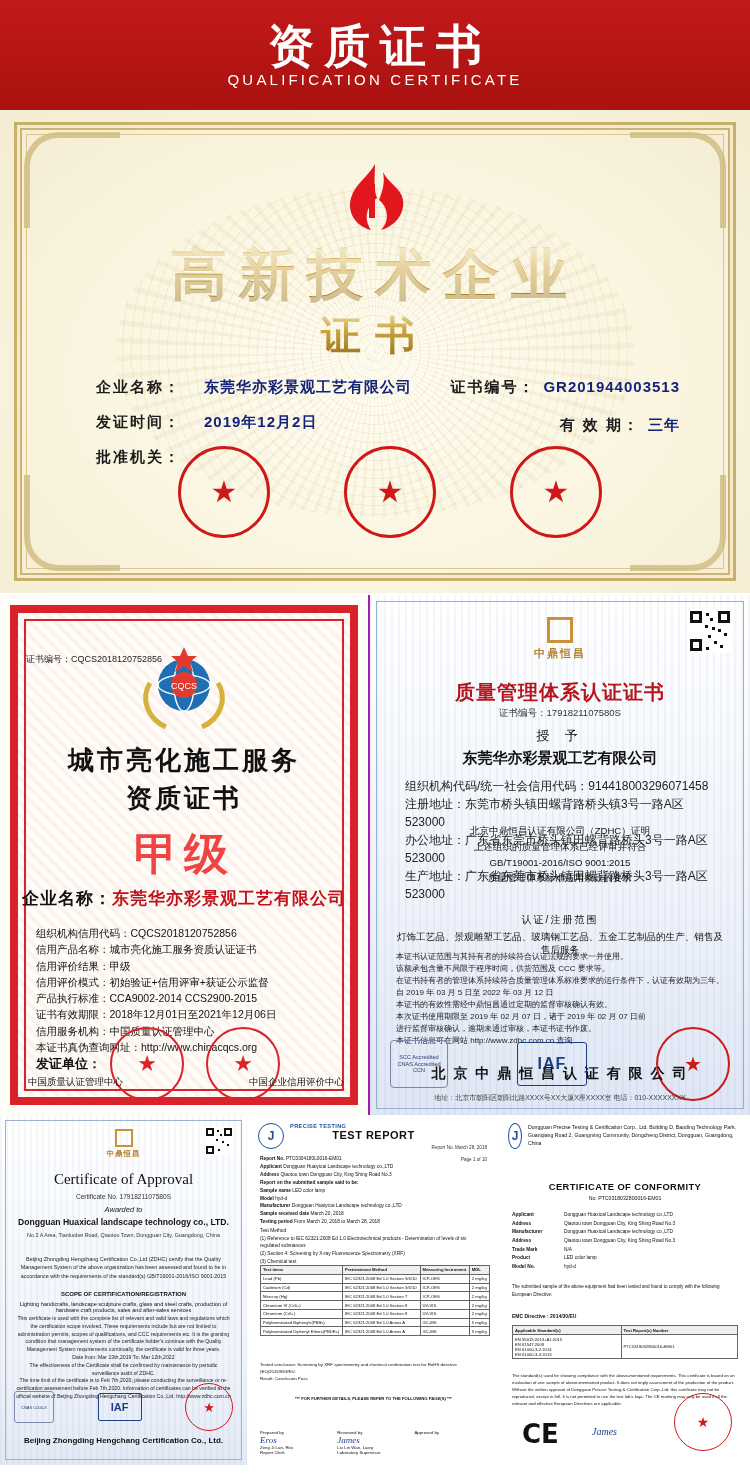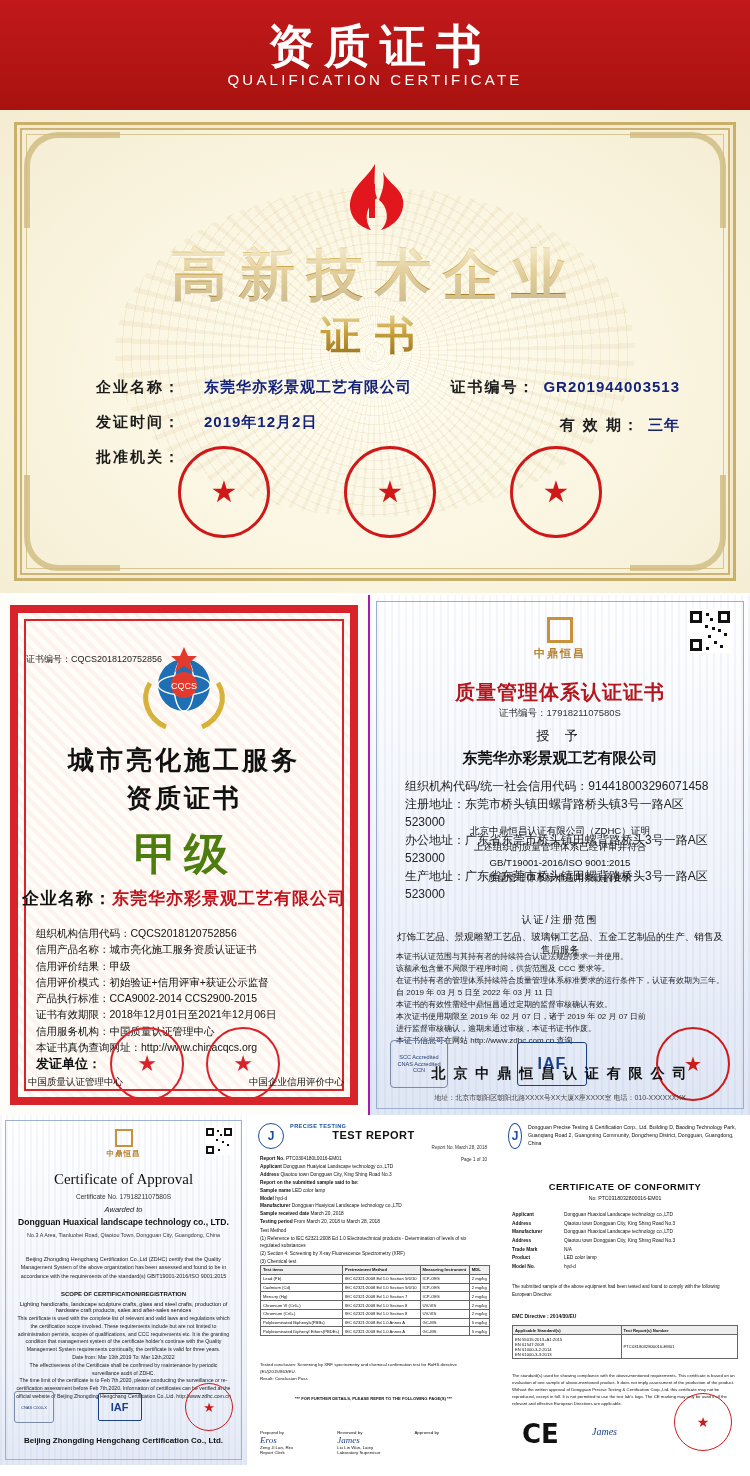--- a/index.html
+++ b/index.html
@@ -128,21 +128,21 @@
   .c2-corner.br{right:14px;bottom:14px;border-left:none;border-top:none;}
   .c2-no { position:absolute; left:26px; top:58px; font-size:9px; color:#222; }
   .c2-emblem { position:absolute; left:50%; top:48px; transform:translateX(-50%); width:104px; height:96px;}
   .c2-t1 { position:absolute; left:0; right:0; top:148px; text-align:center;
            font-size:26px; font-weight:bold; letter-spacing:3px; color:#111;
            font-family:"DejaVu Sans","Liberation Sans",sans-serif;}
   .c2-t2 { position:absolute; left:0; right:0; top:186px; text-align:center;
            font-size:26px; font-weight:bold; letter-spacing:3px; color:#111;
            font-family:"DejaVu Sans","Liberation Sans",sans-serif;}
   .c2-grade { position:absolute; left:0; right:0; top:230px; text-align:center;
-           font-size:44px; font-weight:bold; letter-spacing:6px; color:#4d7c0f;
+           font-size:44px; font-weight:bold; letter-spacing:6px; color:#ef4444;
            font-family:"DejaVu Sans","Liberation Sans",sans-serif;}
   .c2-name { position:absolute; left:0; right:0; top:292px; text-align:center;
            font-size:17px; font-weight:bold; color:#111; letter-spacing:1px;
            font-family:"DejaVu Sans","Liberation Sans",sans-serif;}
   .c2-name b { color:#c1121c; }
   .c2-lines { position:absolute; left:36px; top:330px; right:30px; font-size:10.5px; line-height:1.55; color:#111;}
   .c2-issue { position:absolute; left:36px; top:460px; font-size:13px; font-weight:bold; color:#111;}
   .c2-stamps { position:absolute; left:110px; top:432px; display:flex; gap:22px;}
   .c2-stamp { width:74px; height:74px; border-radius:50%; border:2.5px solid #d9232a; position:relative;
               display:flex;align-items:center;justify-content:center;color:#d9232a;}
@@ -431,21 +431,21 @@
         <div>质量管理体系标准适用条款的要求</div>
       </div>
 
       <div class="c3-scope-h">认证/注册范围</div>
       <div class="c3-scope">灯饰工艺品、景观雕塑工艺品、玻璃钢工艺品、五金工艺制品的生产、销售及售后服务</div>
 
       <div class="c3-fine">
         <div>本证书认证范围与其持有者的持续符合认证法规的要求一并使用。</div>
         <div>该额承包含量不局限于程序时间，供货范围及 CCC 要求等。</div>
         <div>在证书持有者的管理体系持续符合质量管理体系标准要求的运行条件下，认证有效期为三年。</div>
-        <div>自 2019 年 03 月 5 日至 2022 年 03 月 11 日</div>
+        <div>自 2019 年 03 月 5 日至 2022 年 03 月 12 日</div>
         <div>本证书的有效性需经中鼎恒昌通过定期的监督审核确认有效。</div>
         <div>本次证书使用期限至 2019 年 02 月 07 日，诸于 2019 年 02 月 07 日前</div>
         <div>进行监督审核确认，逾期未通过审核，本证书证书作废。</div>
         <div>本证书信息可在网站 http://www.zdhc.com.cn 查询</div>
       </div>
 
       <div class="c3-marks">
         <div class="c3-mark-cnas">SCC Accredited  CNAS  Accredited CCN</div>
         <div class="c3-iaf">IAF</div>
         <div class="c3-redstamp">★</div>

